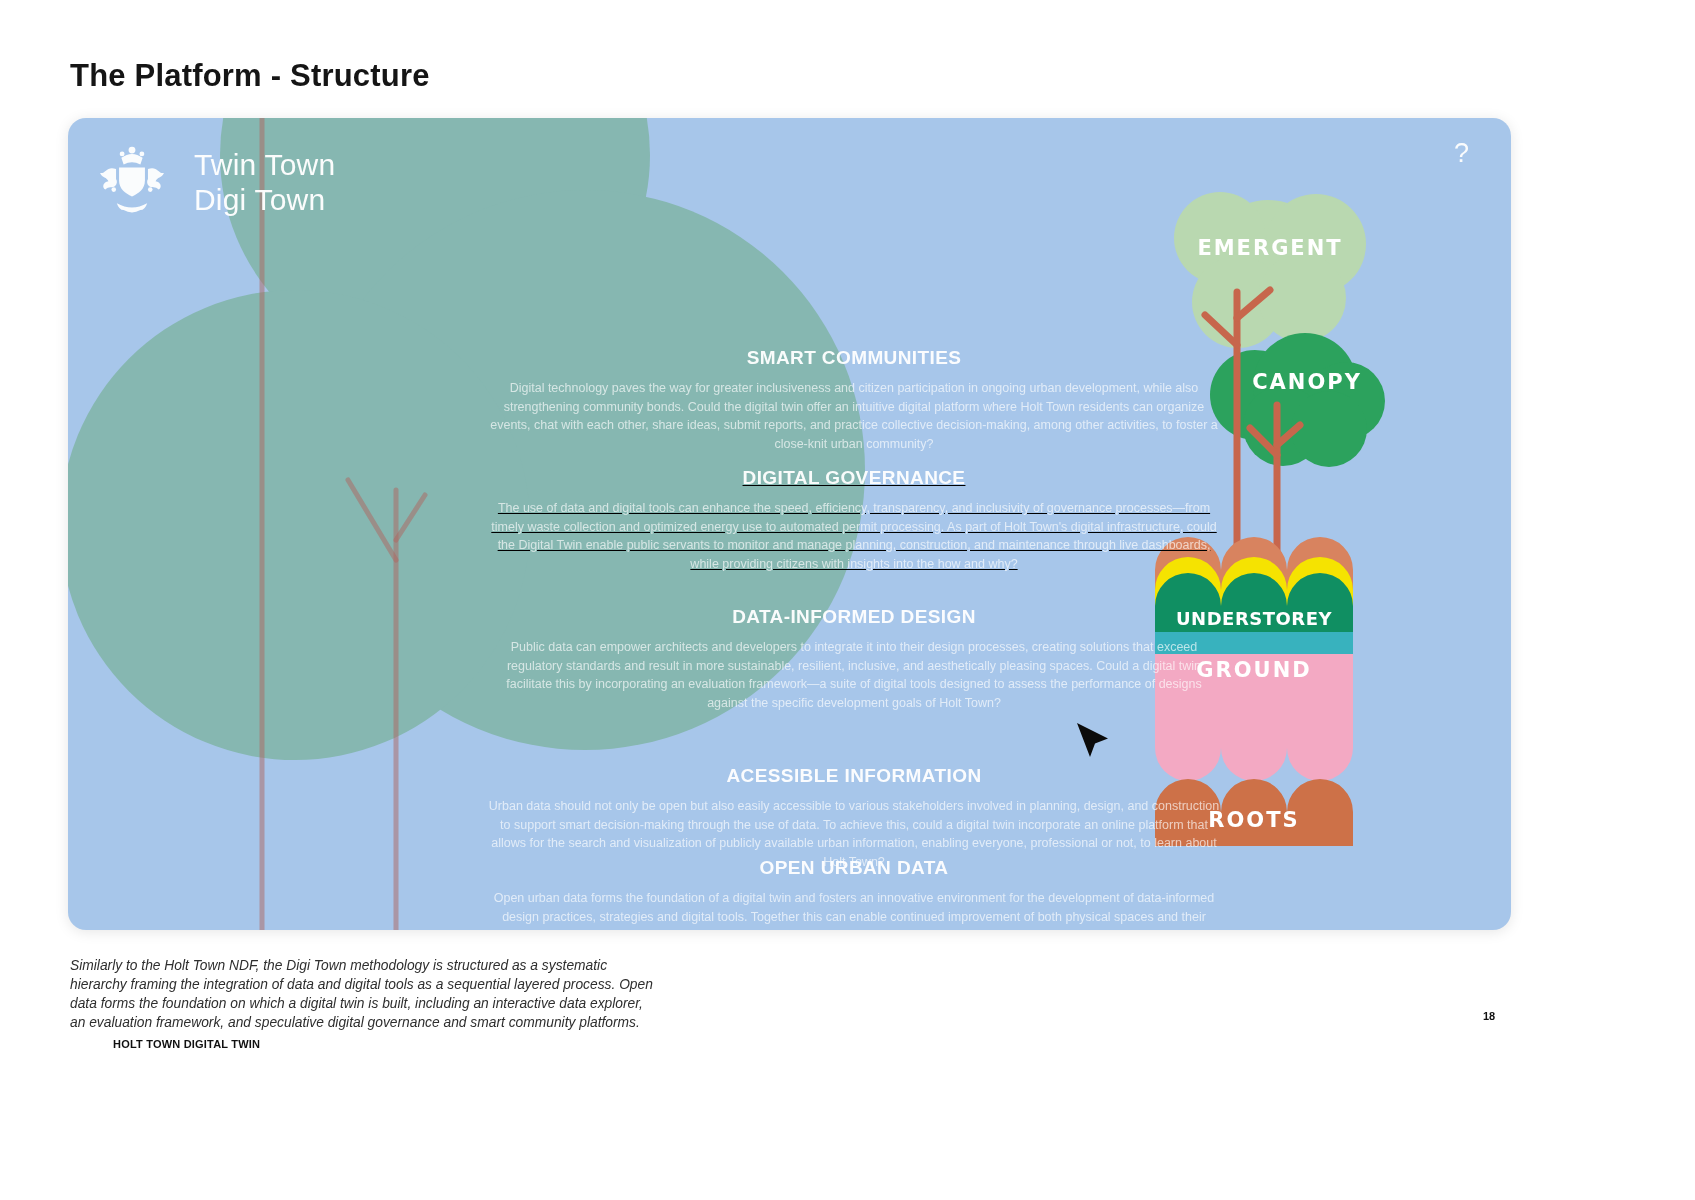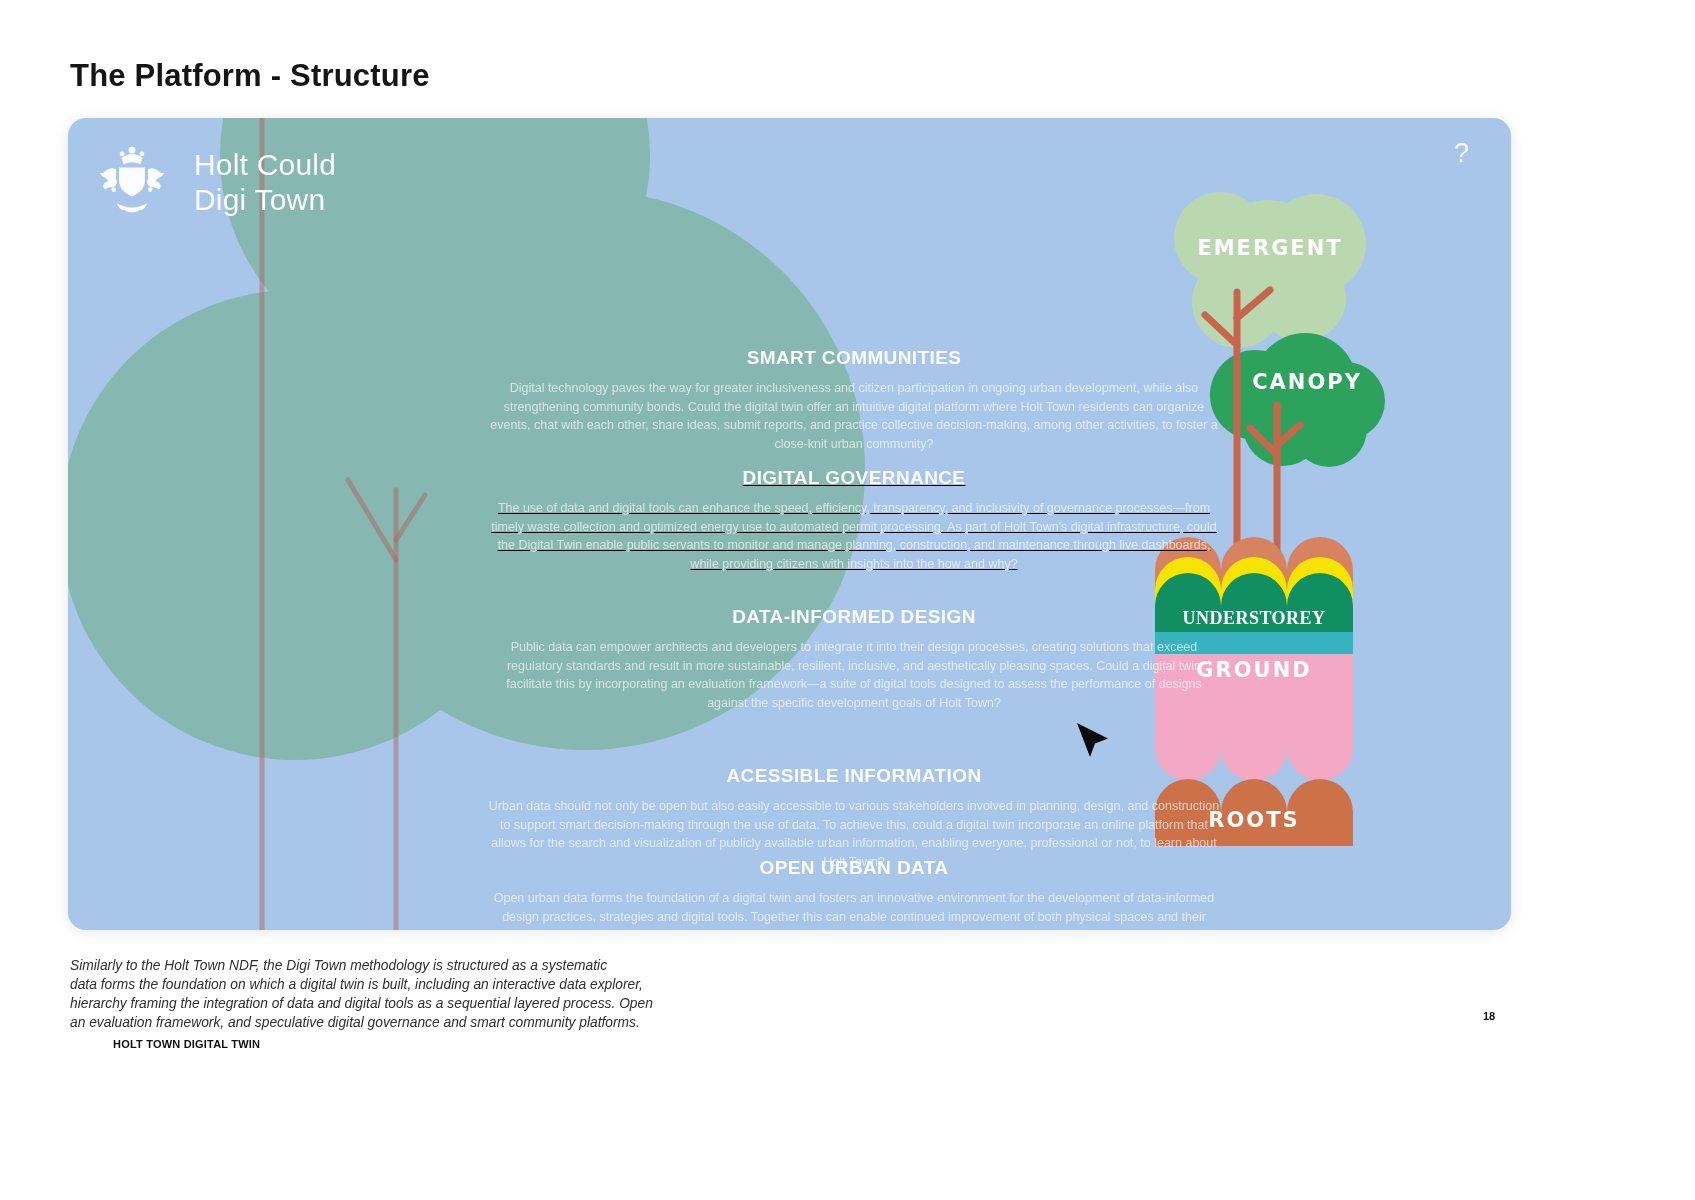--- a/index.html
+++ b/index.html
@@ -22,21 +22,21 @@
   .sec h2{margin:0 0 9px 0;font-size:19px;line-height:24px;font-weight:700;color:rgba(255,255,255,.95);
         letter-spacing:.4px;}
   .sec p{margin:0 auto;max-width:737px;font-size:12.5px;line-height:18.5px;font-weight:400;
         color:rgba(255,255,255,.66);}
   .sec1{top:228px;} .sec2{top:348px;text-decoration:underline;} .sec3{top:487px;} .sec4{top:612px;margin-top:34px;} .sec5{top:738px;}
   
   .tlabel{position:absolute;transform:translate(-50%,-50%);font-family:"DejaVu Sans",sans-serif;
         font-weight:800;color:#ffffff;white-space:nowrap;}
   .tl-emergent{left:1202px;top:130px;font-size:21px;letter-spacing:2px;}
   .tl-canopy{left:1239px;top:264px;font-size:21px;letter-spacing:2px;}
-  .tl-understorey{left:1186px;top:500px;font-size:18px;letter-spacing:.5px;font-family:Liberation Serif, serif;}
+  .tl-understorey{left:1186px;top:500px;font-size:18px;letter-spacing:.5px;}
   .tl-ground{left:1186px;top:552px;font-size:21px;letter-spacing:2px;}
   .tl-roots{left:1186px;top:702px;font-size:21px;letter-spacing:2px;}
   .cursor{position:absolute;left:1007px;top:604px;width:34px;height:37px;}
   
   .caption{position:absolute;left:70px;top:956px;font-style:italic;font-size:13.8px;
         line-height:19px;color:#2e2e2e;}
   .caption div{white-space:nowrap;font-style:italic;}
   .footer-title{position:absolute;left:70px;top:1038px;font-size:11px;font-weight:700;
         color:#101010;letter-spacing:.2px;margin-left:43px;}
   .page-number{position:absolute;left:1483px;top:1010px;font-size:11px;font-weight:700;color:#101010;}
@@ -109,21 +109,21 @@
           <path d="M36,20 q14,-10 28,0 l-3,9 q-11,-6 -22,0 z"></path>
           <path d="M33,33 h34 v17 c0,11 -8,17 -17,21 c-9,-4 -17,-10 -17,-21 z"></path>
           <path d="M29,35 C17,30 15,42 8,40 c3,7 9,5 11,11 c-7,1 -9,8 -4,11 c4,-5 9,-1 13,-5 c2,-2 3,-6 1,-9 z"></path>
           <path d="M71,35 C83,30 85,42 92,40 c-3,7 -9,5 -11,11 c7,1 9,8 4,11 c-4,-5 -9,-1 -13,-5 c-2,-2 -3,-6 -1,-9 z"></path>
           <path d="M30,80 q20,11 40,0 q-3,9 -9,9 q-11,6 -22,0 q-6,0 -9,-9 z"></path>
           <circle cx="26" cy="62" r="3"></circle>
             <circle cx="74" cy="62" r="3"></circle>
         </g>
       </svg>
       <div class="logo-text">
-        <div>Holt Could</div>
+        <div>Twin Town</div>
         <div>Digi Town</div>
       </div>
     </div>
 
     <div class="help">?</div>
 
     <section class="sec sec1">
       <h2>SMART COMMUNITIES</h2>
       <p>Digital technology paves the way for greater inclusiveness and citizen participation in ongoing urban development, while also strengthening community bonds. Could the digital twin offer an intuitive digital platform where Holt Town residents can organize events, chat with each other, share ideas, submit reports, and practice collective decision-making, among other activities, to foster a close-knit urban community?</p>
     </section>
@@ -150,21 +150,21 @@
     <div class="tlabel tl-ground">GROUND</div>
     <div class="tlabel tl-roots">ROOTS</div>
 
     <svg class="cursor" viewBox="0 0 34 37">
       <path d="M2,1 L15,35 L20,21.5 L33,16.5 Z" fill="#0b0b0b"></path>
     </svg>
   </div>
 
   <div class="caption">
     <div>Similarly to the Holt Town NDF, the Digi Town methodology is structured as a systematic</div>
+    <div>hierarchy framing the integration of data and digital tools as a sequential layered process. Open</div>
     <div>data forms the foundation on which a digital twin is built, including an interactive data explorer,</div>
-    <div>hierarchy framing the integration of data and digital tools as a sequential layered process. Open</div>
     <div>an evaluation framework, and speculative digital governance and smart community platforms.</div>
   </div>
 
   <div class="footer-title">HOLT TOWN DIGITAL TWIN</div>
   <div class="page-number">18</div>
 
 </div>
 
 </body></html>

